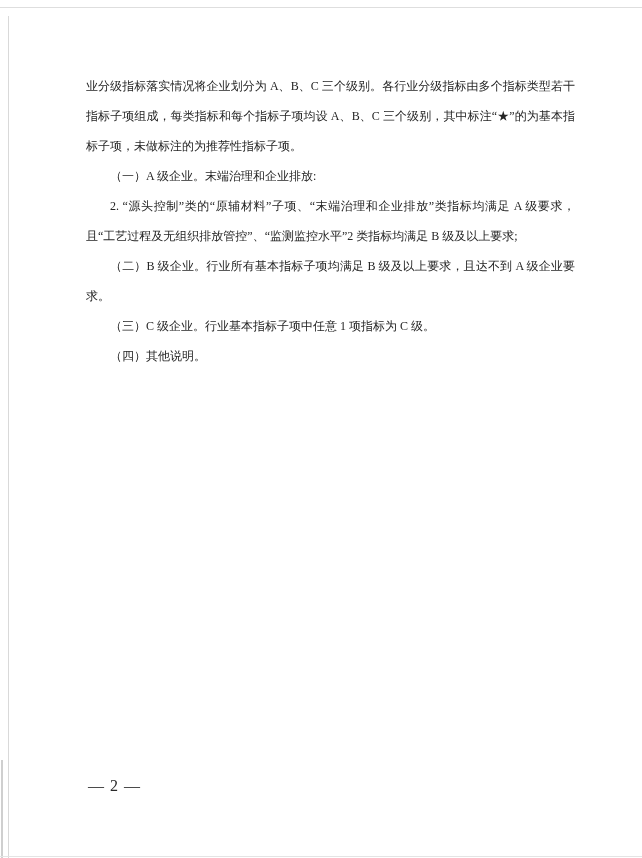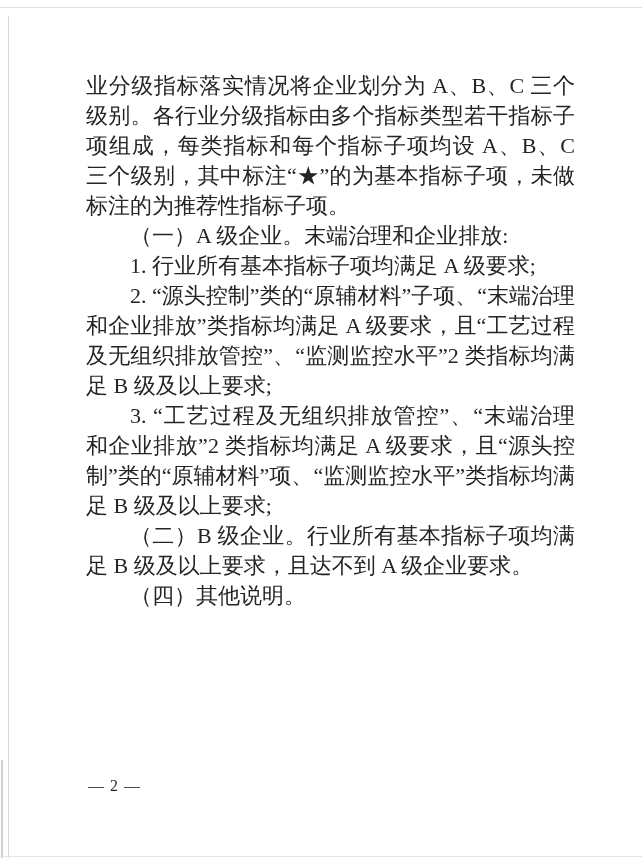--- a/index.html
+++ b/index.html
@@ -38,21 +38,21 @@
     position: absolute;
     bottom: 1px; left: 0; right: 0;
     height: 1px;
     background: #e4e4e4;
   }
   .content {
     position: absolute;
     left: 86px;
     top: 71px;
     width: 489px;
-    font-size: 22px;
+    font-size: 12px;
     line-height: 30px;
     text-align: justify;
     text-justify: inter-ideograph;
   }
   .content p {
     margin: 0;
     padding: 0;
   }
   .content p.indent {
     text-indent: 2em;
@@ -71,21 +71,20 @@
 
 <div>
   <div class="edge-top"></div>
   <div class="edge-left"></div>
   <div class="edge-left2"></div>
   <div class="edge-bottom"></div>
 
   <div class="content" id="paragraphs">
       <p>业分级指标落实情况将企业划分为 A、B、C 三个级别。各行业分级指标由多个指标类型若干指标子项组成，每类指标和每个指标子项均设 A、B、C 三个级别，其中标注“★”的为基本指标子项，未做标注的为推荐性指标子项。</p>
       <p class="indent">（一）A 级企业。末端治理和企业排放:</p>
-      <p class="indent">1. 行业所有基本指标子项均满足 A 级要求;</p>
       <p class="indent">2. “源头控制”类的“原辅材料”子项、“末端治理和企业排放”类指标均满足 A 级要求，且“工艺过程及无组织排放管控”、“监测监控水平”2 类指标均满足 B 级及以上要求;</p>
-      <p class="indent">3. “工艺过程及无组织排放管控”、“末端治理和企业排放”2 类指标均满足 A 级要求，且“源头控制”类的“原辅材料”项、“监测监控水平”类指标均满足 B 级及以上要求;</p>
       <p class="indent">（二）B 级企业。行业所有基本指标子项均满足 B 级及以上要求，且达不到 A 级企业要求。</p>
+      <p class="indent">（三）C 级企业。行业基本指标子项中任意 1 项指标为 C 级。</p>
       <p class="indent">（四）其他说明。</p>
     </div>
 
   <div class="footer">— 2 —</div>
 </div>
 
 </body></html>

